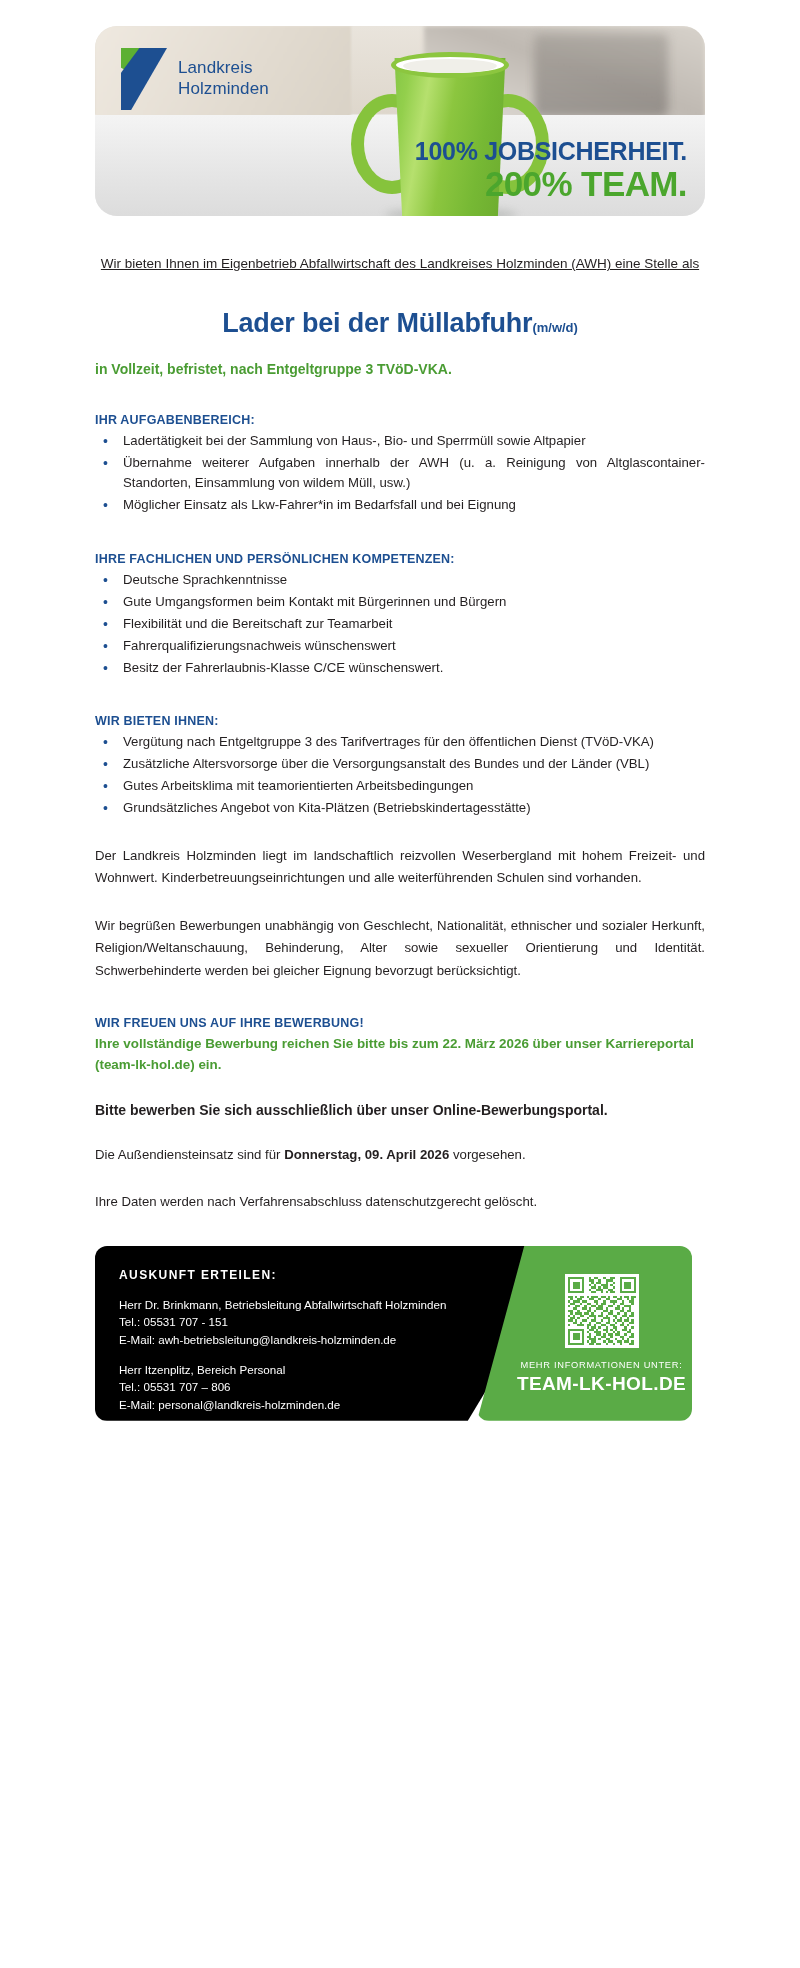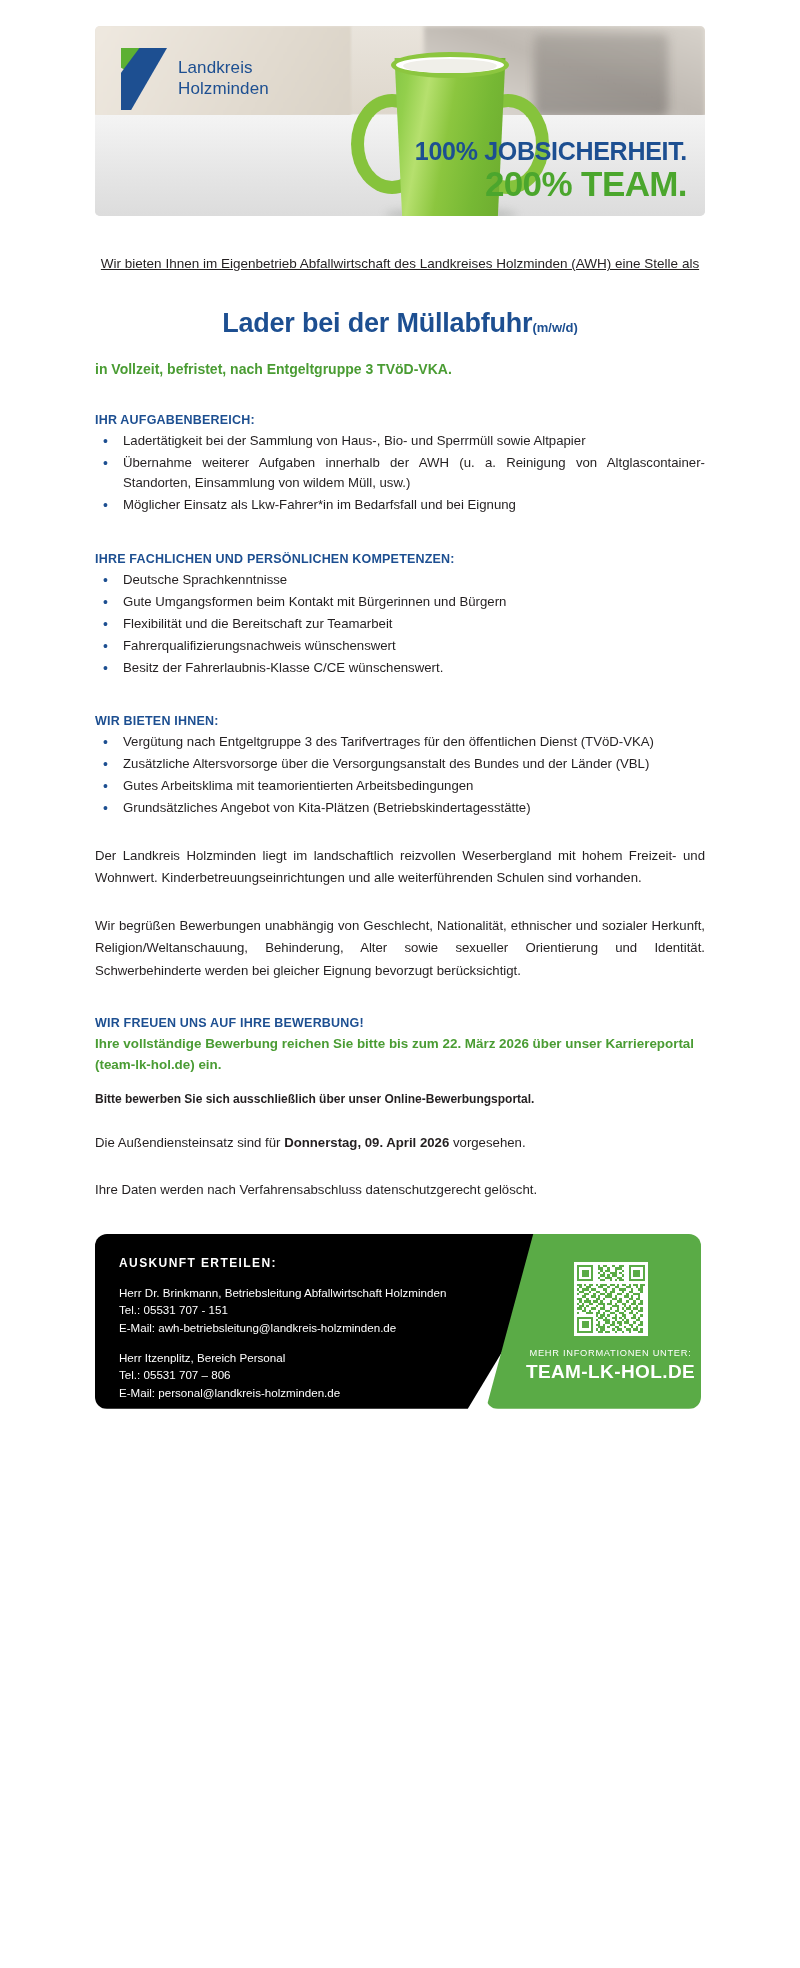--- a/index.html
+++ b/index.html
@@ -21,21 +21,21 @@
   .inner{
     padding:26px 26px 0 26px;
   }
 
   
   .banner{
     position:relative;
     width:610px;
     height:190px;
     margin:0 auto;
-    border-radius:5px;
+    border-radius:22px;
     overflow:hidden;
     background:
       linear-gradient(to bottom,#e9e4dc 0%, #ded7cc 46%, #f2f2f2 47%, #e8e8e8 100%);
   }
   .banner .blur-l{
     position:absolute;left:0;top:0;width:42%;height:52%;
     background:linear-gradient(120deg,#efe9e0,#e2dbd0 60%,#d9d2c6);
     filter:blur(1px);
   }
   .banner .blur-r{
@@ -131,40 +131,40 @@
   }
   ul.bullets li::before{
     content:"•";position:absolute;left:-12px;top:-1px;color:#1d4f91;font-size:14px;
   }
   p.para{
     font-size:13.2px;line-height:1.68;text-align:justify;margin:26px 0 0 0;
   }
   .green-block{margin:34px 0 0 0;}
   .green-head{color:#1d4f91;font-weight:700;font-size:12.5px;letter-spacing:.2px;}
   .green-text{color:#4a9c33;font-weight:700;font-size:13.4px;line-height:1.6;margin-top:3px;}
-  .bold-line{font-weight:700;font-size:12px;margin:16px 0 0 0;}
+  .bold-line{font-weight:700;font-size:14px;margin:26px 0 0 0;}
   .plain-line{font-size:13.2px;margin:26px 0 0 0;line-height:1.6;}
   .plain-line b{font-weight:700;}
 
   
   .footer{
     position:relative;width:610px;margin:34px auto 0 auto;height:185px;
   }
   .foot-blue{
     position:absolute;left:0;top:0;width:478px;height:175px;
     background:#000000;border-radius:12px;color:#fff;box-sizing:border-box;
     padding:22px 24px;
     clip-path:polygon(0 0, 100% 0, 78% 100%, 0 100%);
   }
   .foot-blue h4{
     margin:0 0 14px 0;font-size:12px;font-weight:700;letter-spacing:1.4px;
   }
   .foot-blue .blk{font-size:11.6px;line-height:1.52;margin-bottom:12px;}
   .foot-green{
-    position:absolute;right:4px;top:0;width:215px;height:175px;
+    position:absolute;right:13px;top:0;width:215px;height:175px;
     background:#5aab46;border-radius:12px;color:#fff;box-sizing:border-box;
     clip-path:polygon(22% 0, 100% 0, 100% 100%, 0 100%);
     display:flex;flex-direction:column;align-items:center;justify-content:center;
   }
   .qr{
     width:74px;height:74px;background:#fff;padding:3px;box-sizing:border-box;margin:2px 0 12px 34px;
   }
   .qr svg{display:block;}
   .foot-green .mehr{font-size:9.3px;letter-spacing:.7px;margin-left:34px;}
   .foot-green .team{font-size:19px;font-weight:700;letter-spacing:.4px;margin:3px 0 0 34px;}

